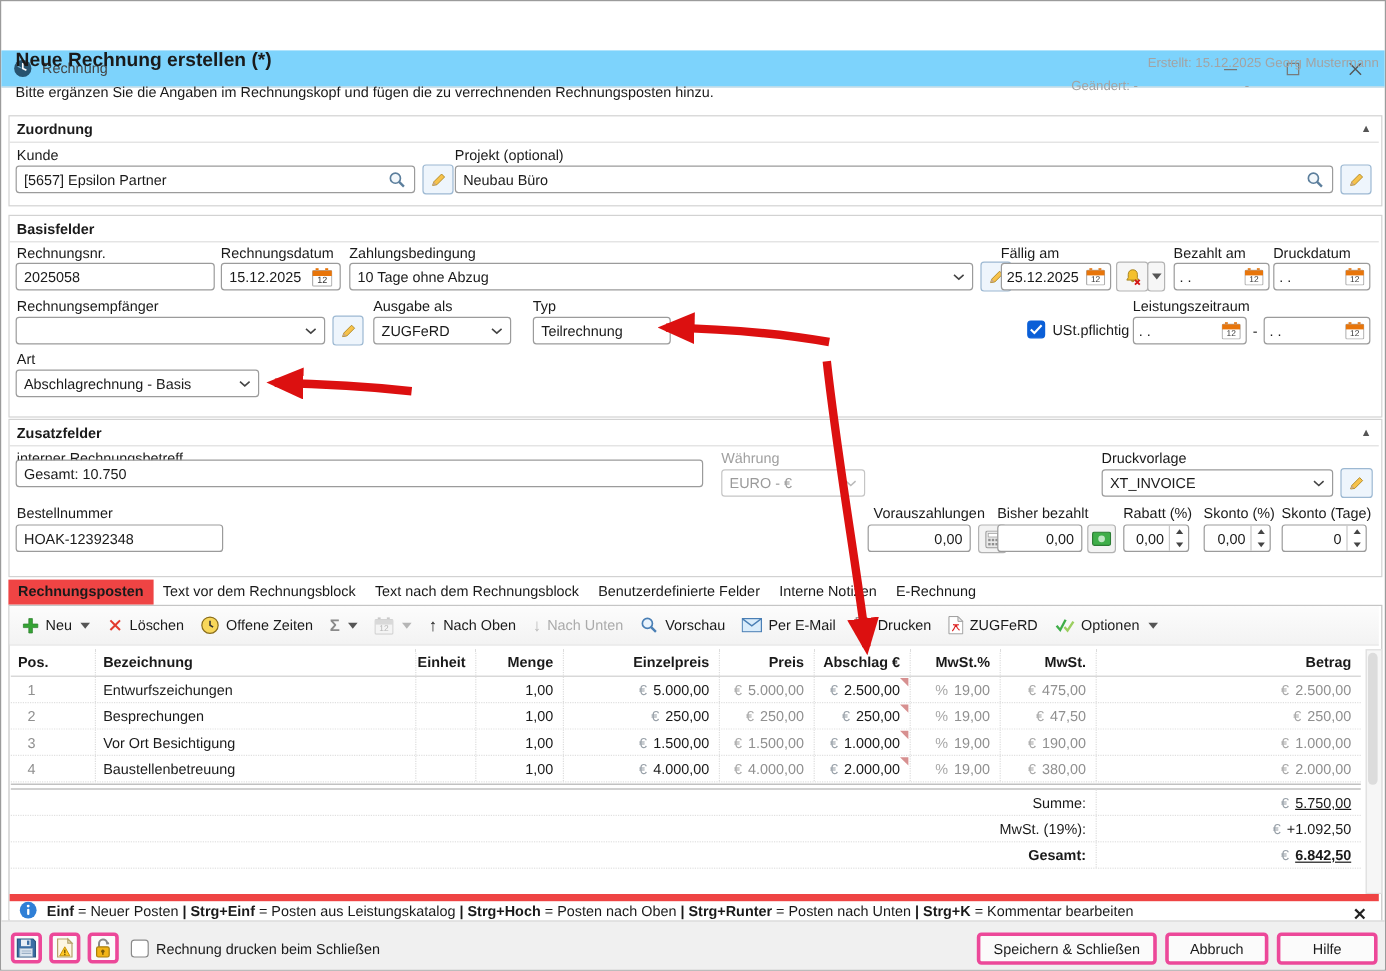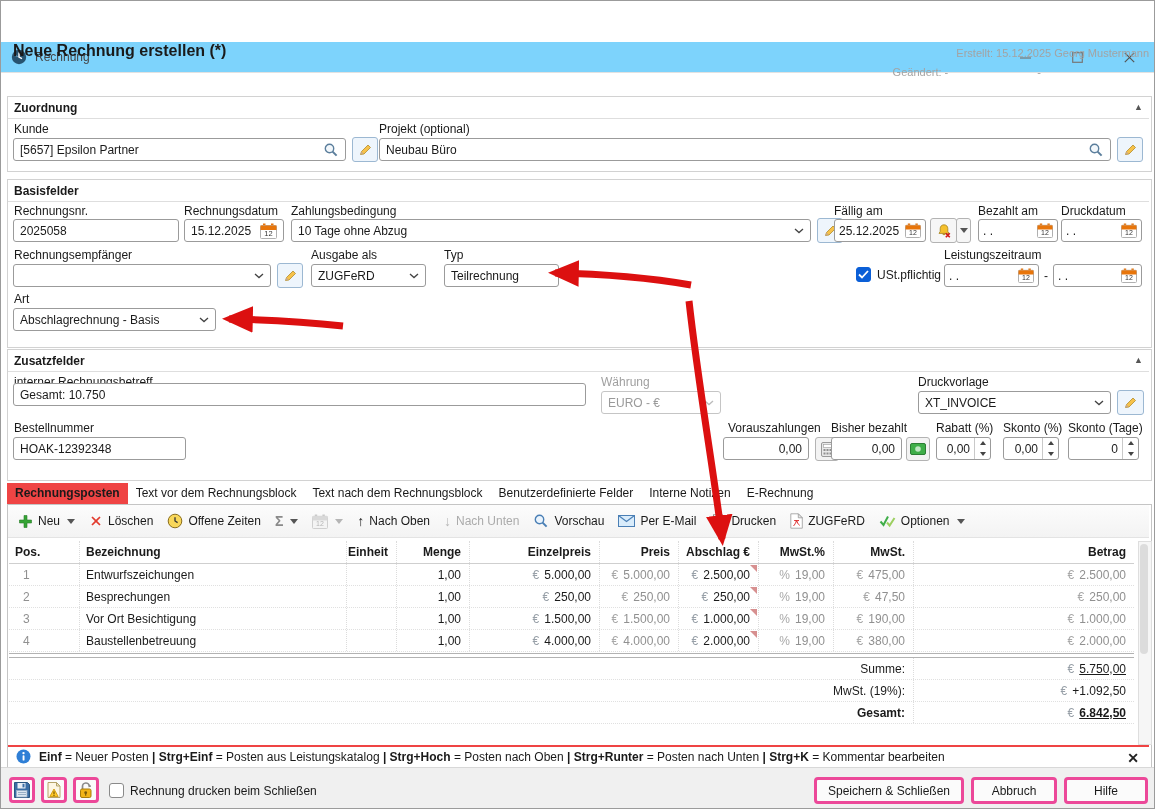--- a/index.html
+++ b/index.html
@@ -68,21 +68,21 @@
   .dline{height:3px;border-top:1px solid #b2b2b2;border-bottom:1px solid #b2b2b2;margin-top:1px;}
   .trowT{display:grid;grid-template-columns:904px 221px;height:21px;border-bottom:1px dotted #e0e0e0;}
   .tlabel{display:flex;align-items:center;justify-content:flex-end;padding-right:8px;}
   .tval{display:flex;align-items:center;justify-content:flex-end;padding-right:8px;border-left:1px dotted #dcdcdc;}
   .u{text-decoration:underline;}
   .b{font-weight:bold;}
   
   .sbar{position:absolute;left:1137px;top:540px;width:12px;height:202px;background:#f6f6f6;border:1px solid #dedede;}
   .sthumb{position:absolute;left:1139px;top:543px;width:8px;height:110px;background:#dcdcdc;border-radius:4px;}
   
-  .infobar{position:absolute;left:7px;top:744px;width:1141px;height:21px;background:#fff;border-top:2px solid #ef4444;
+  .infobar{position:absolute;left:7px;top:744px;width:1141px;height:21px;background:#fff;border-top:6px solid #ef4444;
     display:flex;align-items:center;padding-left:8px;box-sizing:border-box;}
   .infobar .k{font-weight:bold;}
   .infobar span{white-space:pre;}
   .infoclose{position:absolute;right:10px;top:3px;font-weight:bold;font-size:14px;color:#222;}
   
   .footer{position:absolute;left:0;top:766px;width:1155px;height:43px;background:#f0f0f0;border-top:1px solid #d8d8d8;}
   svg{display:block;}
   .arrowlayer{position:absolute;left:0;top:0;width:1155px;height:809px;pointer-events:none;z-index:60;}
 </style>
 </head>
@@ -110,20 +110,21 @@
         </svg>
     </div>
     <div class="winbtn" style="left:1104px;">
       <svg width="11" height="11">
           <path d="M0.8 0.8 L10.2 10.2 M10.2 0.8 L0.8 10.2" stroke="#555" stroke-width="1.2"></path>
         </svg>
     </div>
   </div>
 
   <div class="lbl" style="left:12px;top:41px;font-size:16px;font-weight:bold;">Neue Rechnung erstellen (*)</div>
+  <div class="lbl" style="left:12px;top:69px;">Bitte ergänzen Sie die Angaben im Rechnungskopf und fügen die zu verrechnenden Rechnungsposten hinzu.</div>
   <div class="abs" style="left:700px;top:46px;width:448px;color:#a3a3a3;font-size:11px;text-align:right;">
     <span>Erstellt:</span>
     <span>15.12.2025</span>
     <span>Georg Mustermann</span>
   </div>
   <div class="abs" style="left:700px;top:65px;width:340px;color:#a3a3a3;font-size:11px;text-align:right;">
     <span>Geändert:</span>
     <span>-</span>
     <span style="margin-left:86px;">-</span>
   </div>

